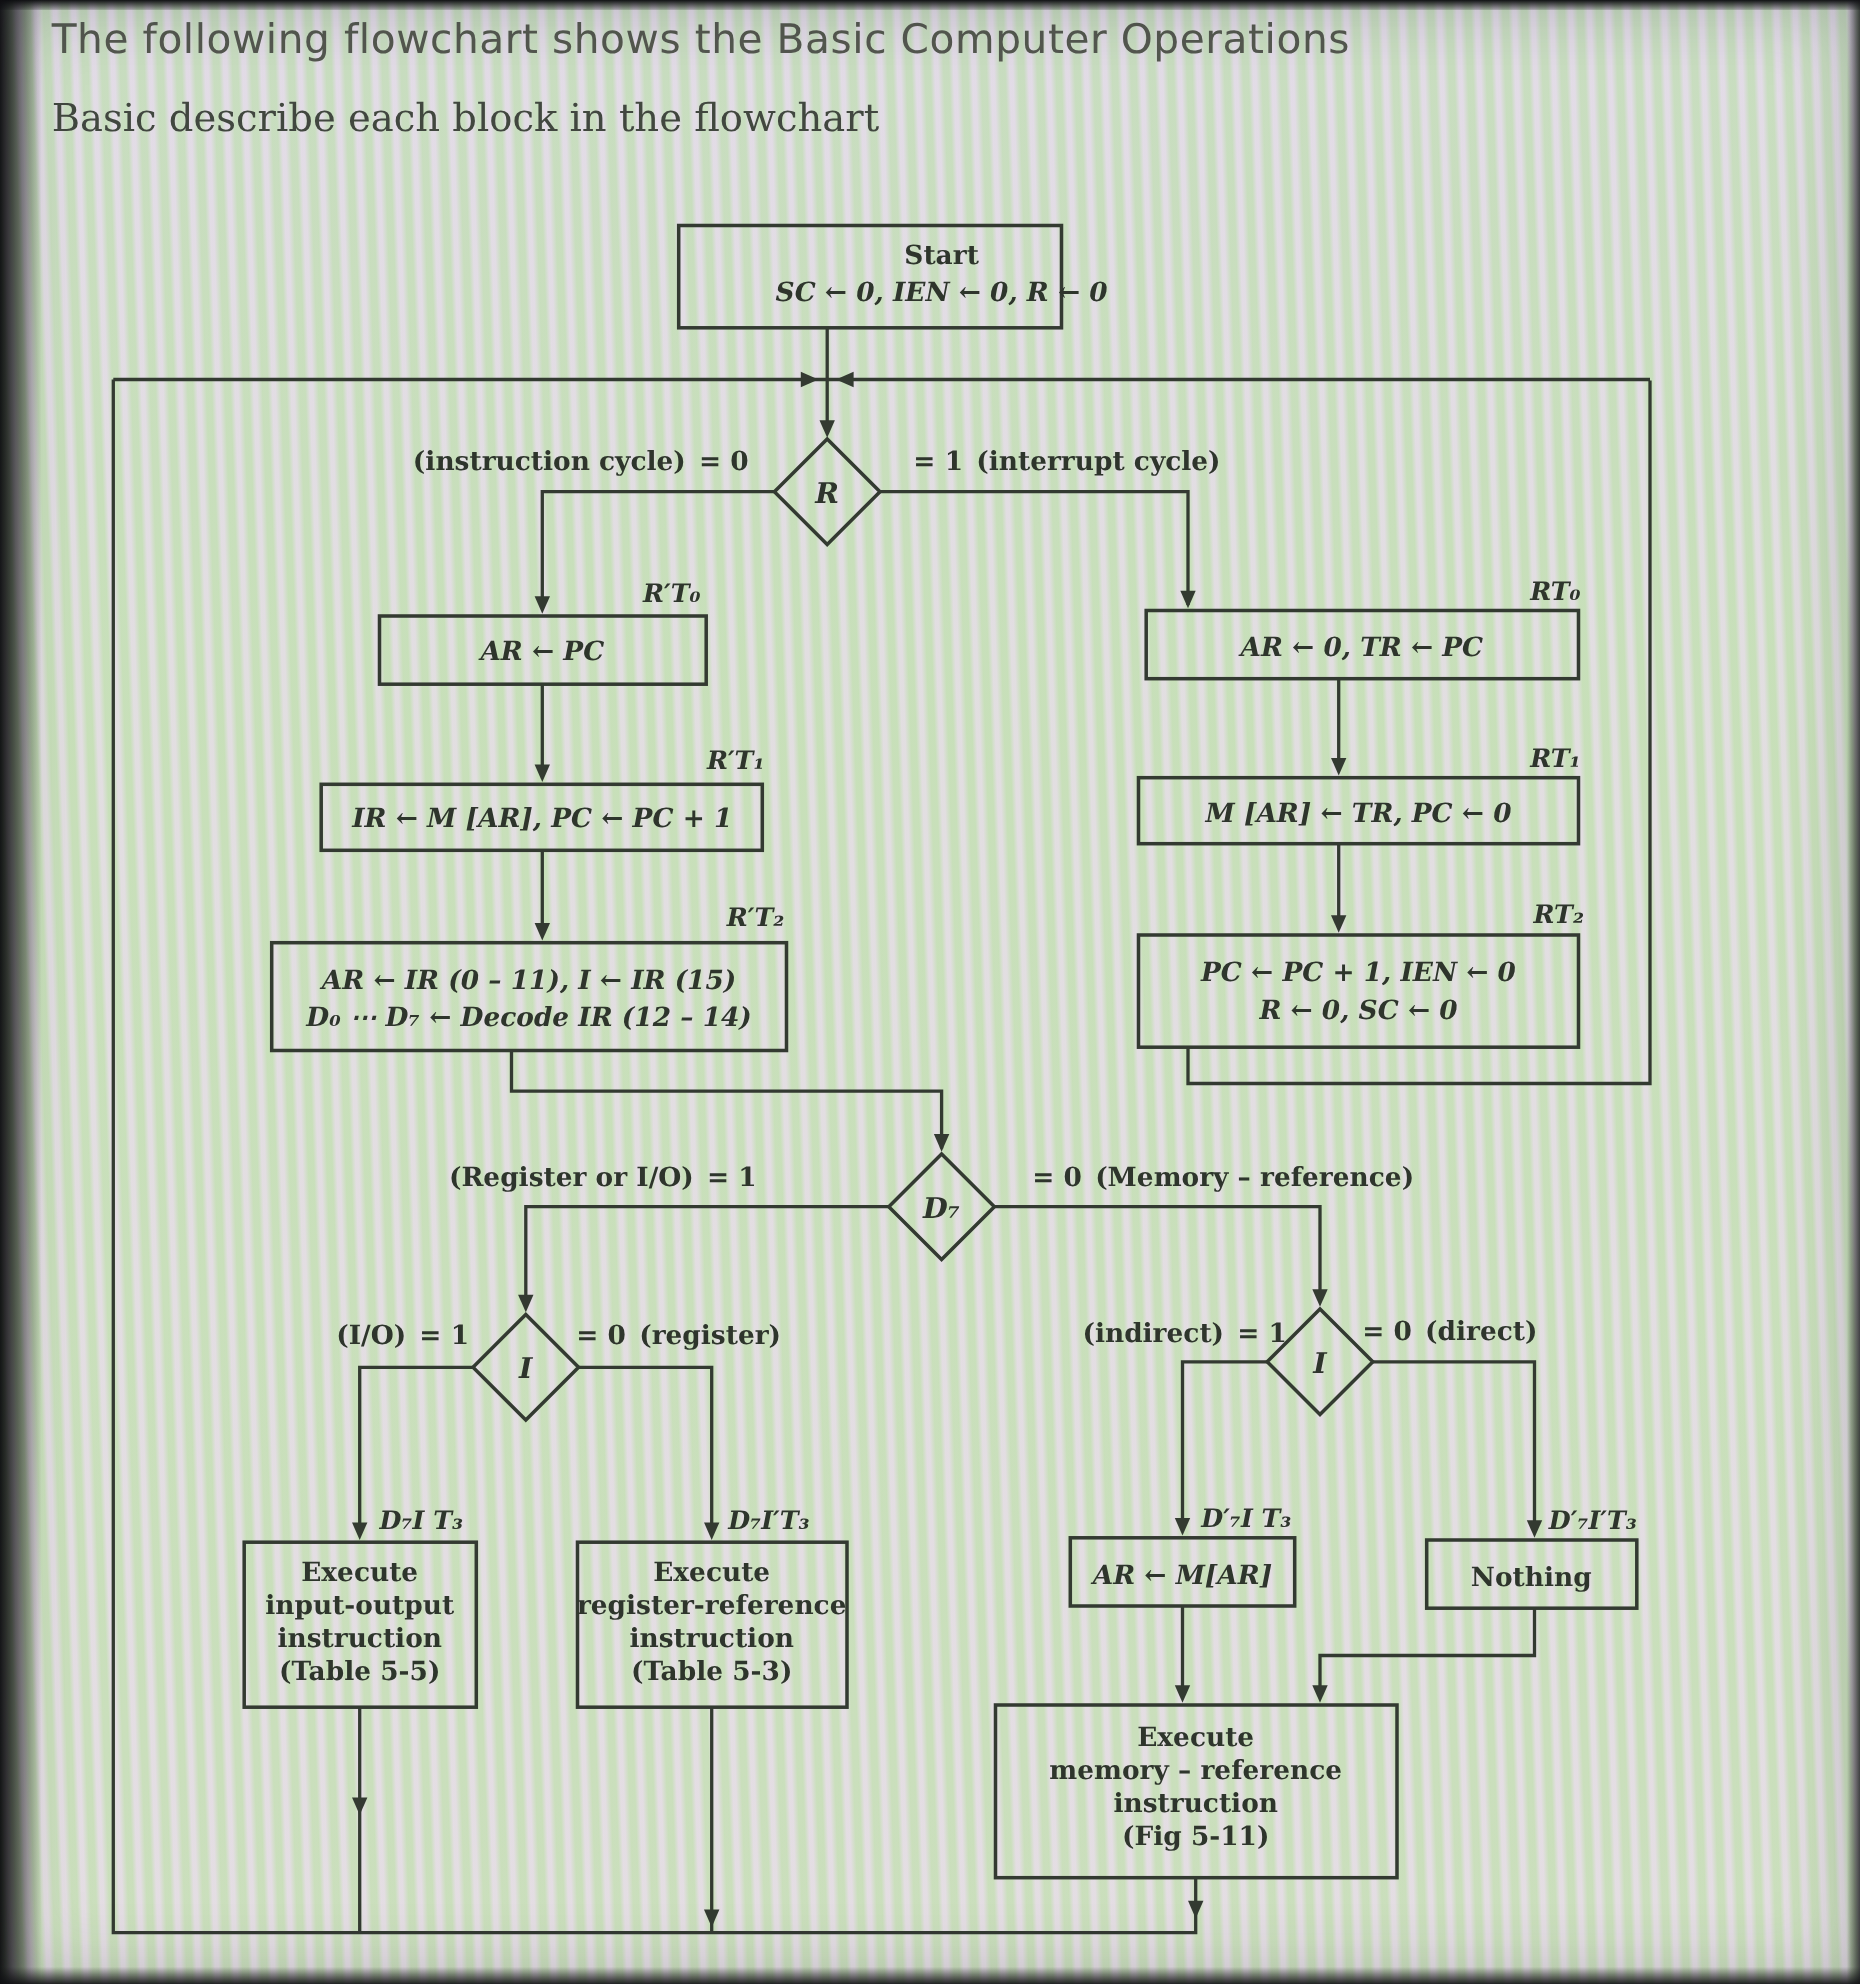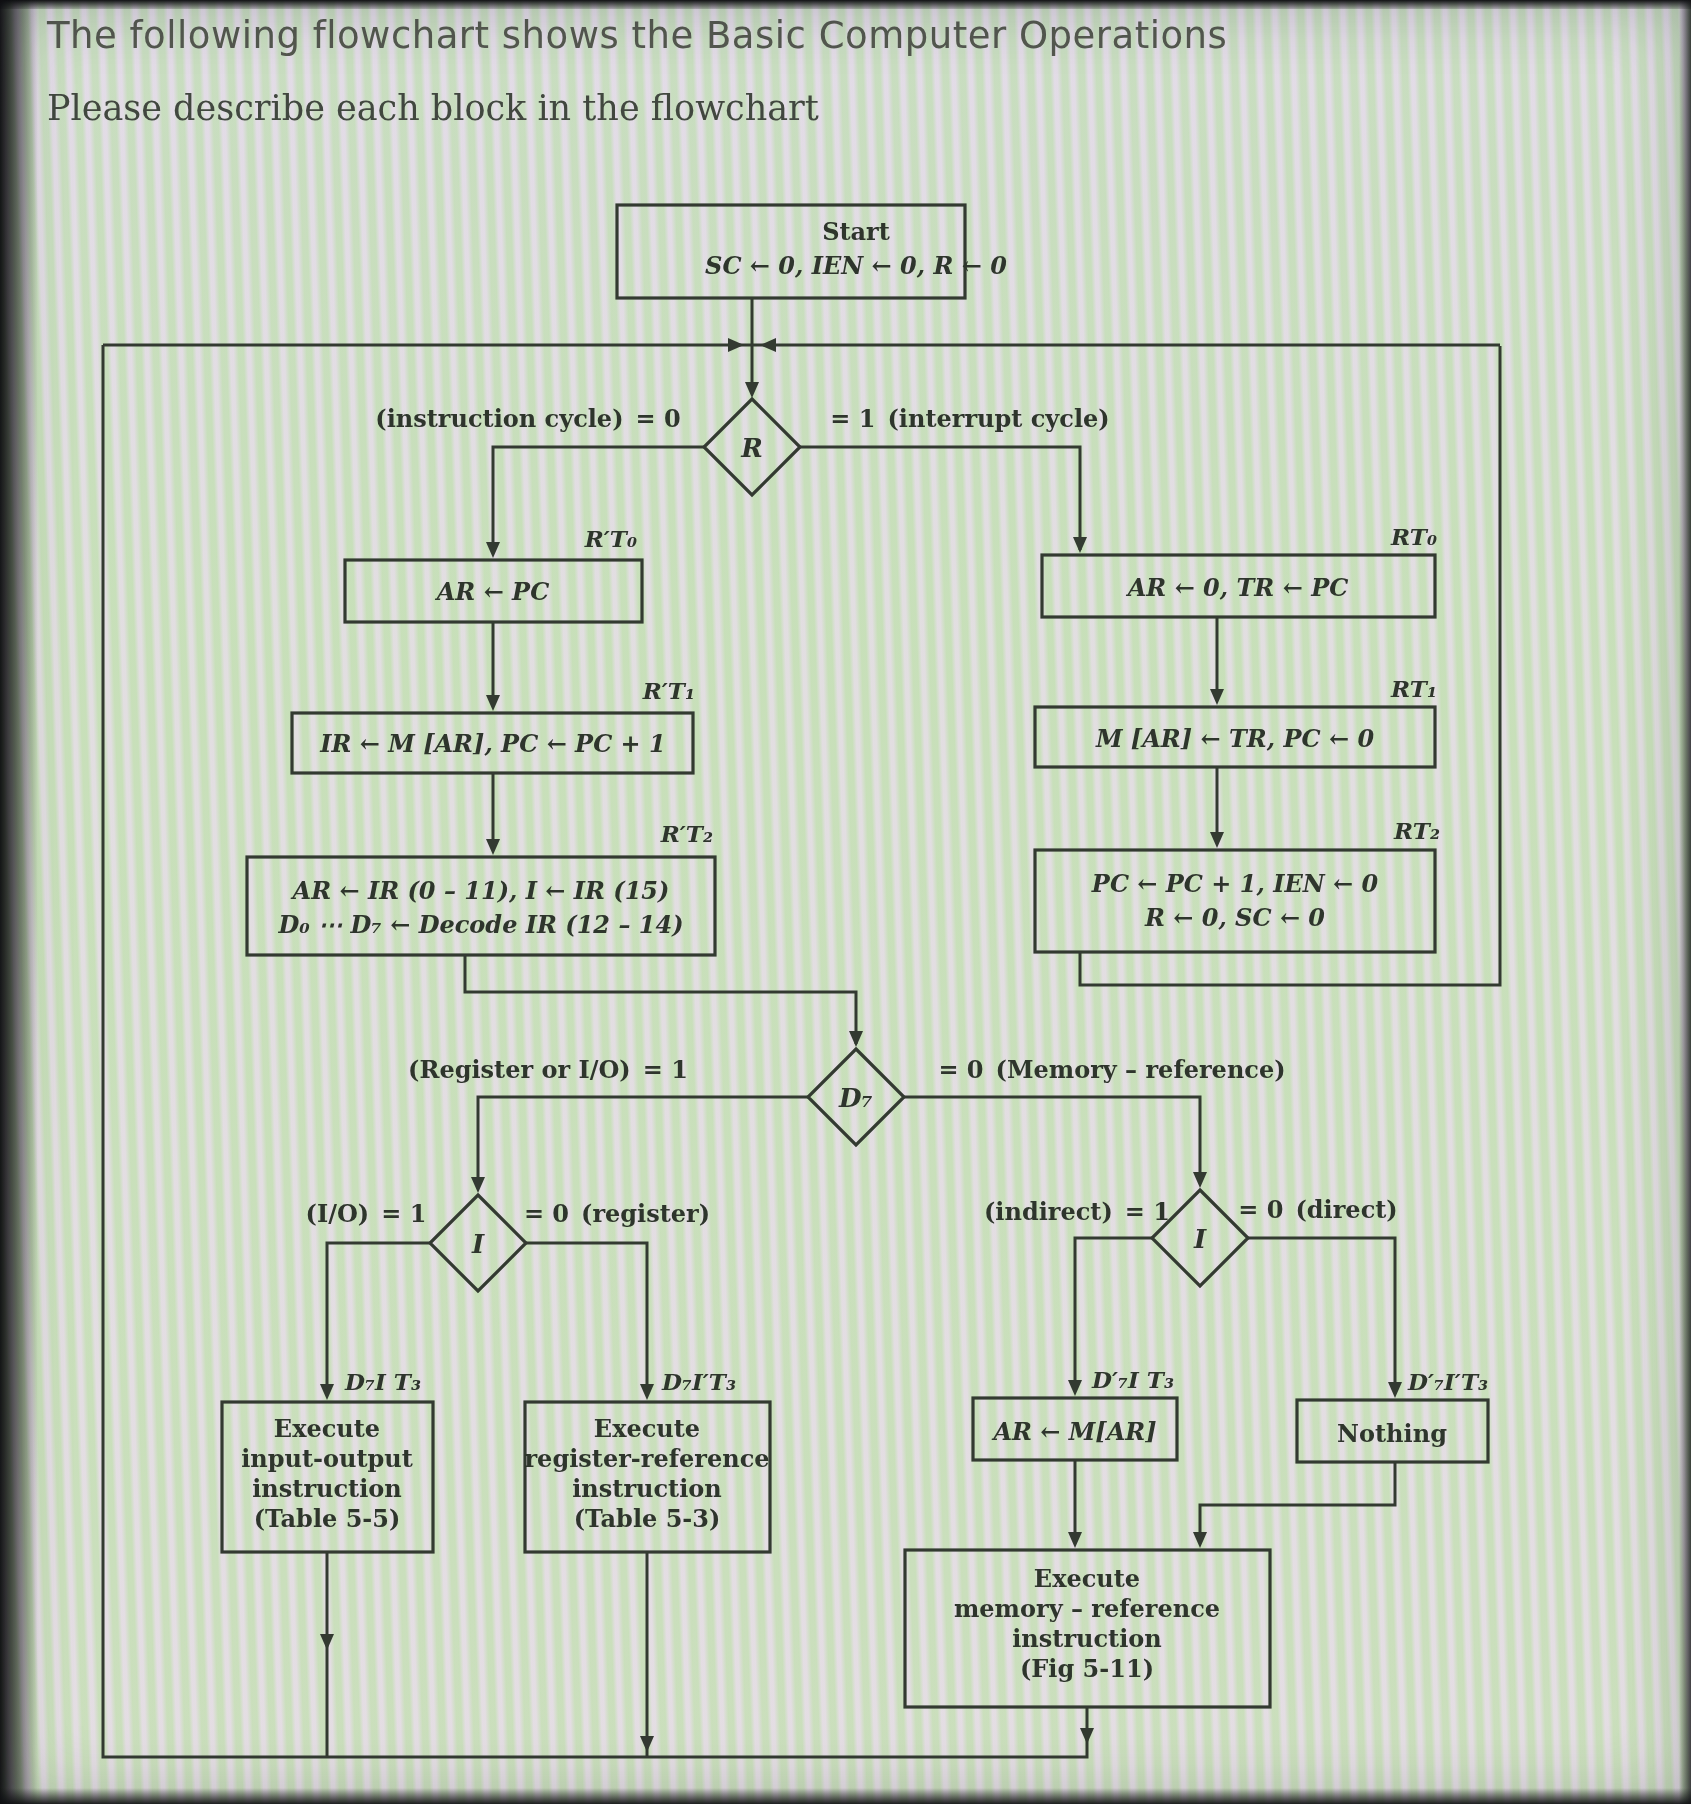--- a/index.html
+++ b/index.html
@@ -46,21 +46,21 @@
   .edge-left{position:absolute;left:0;top:0;width:38px;height:100%;background:linear-gradient(90deg,rgba(8,8,8,0.95),rgba(8,8,8,0));}
   .edge-right{position:absolute;right:0;top:0;width:12px;height:100%;background:linear-gradient(270deg,rgba(14,14,14,0.75),rgba(14,14,14,0));}
   .edge-bottom{position:absolute;left:0;bottom:0;width:100%;height:16px;background:linear-gradient(0deg,rgba(10,10,10,0.9),rgba(10,10,10,0));}
 </style>
 </head>
 <body>
 
 <div class="page">
 
   <div class="q-title">The following flowchart shows the Basic Computer Operations</div>
-  <div class="q-sub">Please describe each block in the flowchart</div>
+  <div class="q-sub">Basic describe each block in the flowchart</div>
 
   <svg class="flow" width="1691" height="1804" viewBox="0 0 1691 1804">
 
     <g>
       <path class="ln" d="M752 298 V392"></path>
       <path class="ln" d="M103 345 H1500"></path>
       <path class="ln" d="M704 447 H493 V553"></path>
       <path class="ln" d="M800 447 H1080 V550"></path>
       <path class="ln" d="M493 622 V706"></path>
       <path class="ln" d="M493 773 V850"></path>

